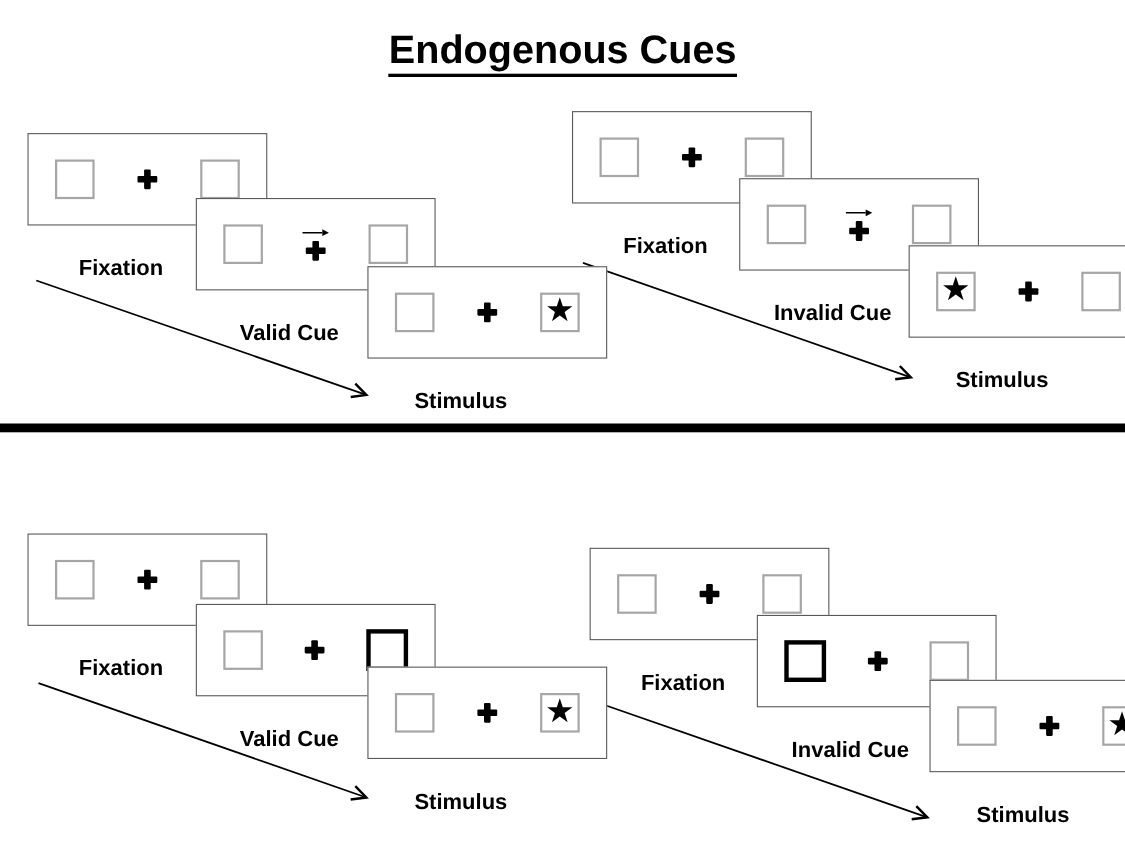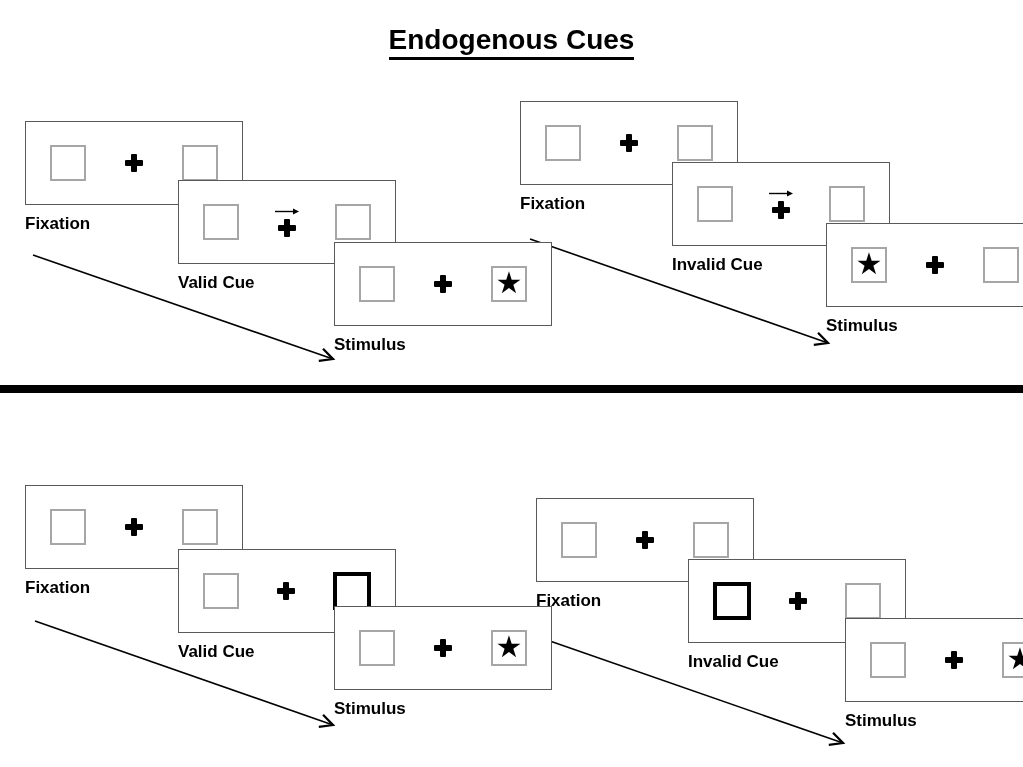--- a/index.html
+++ b/index.html
@@ -2,41 +2,41 @@
 <html><head>
 <meta charset="utf-8">
 <style>
   html,body{margin:0;padding:0;background:#fff;}
   .canvas{
     position:relative;width:1023px;height:767px;background:#ffffff;overflow:hidden;
     font-family:"Liberation Sans", sans-serif;color:#000;
   }
   .title{
     position:absolute;left:0;width:1023px;text-align:center;
-    font-size:28px;font-weight:bold;
+    font-size:36px;font-weight:bold;
   }
   .title span{display:inline-block;border-bottom:3px solid #000;padding-bottom:1px;}
   .divider{position:absolute;left:0;top:385px;width:1023px;height:8px;background:#000;}
   .step{position:absolute;width:170px;}
   .panel{
     position:relative;width:168px;height:82px;background:#fff;border:1px solid #595959;
     display:flex;align-items:center;justify-content:space-between;padding:0 24px;
     box-sizing:content-box;
   }
   .sq{
     width:32px;height:32px;border:2px solid #a6a6a6;background:#fff;
     display:flex;align-items:center;justify-content:center;flex:0 0 auto;
   }
   .sq.cued{width:30px;height:30px;border:4px solid #000;}
   .center{display:flex;flex-direction:column;align-items:center;justify-content:center;gap:3px;}
   .cross{position:relative;width:18px;height:18px;flex:0 0 auto;}
   .cross::before{content:"";position:absolute;left:0;top:6px;width:18px;height:6px;background:#000;border-radius:1px;}
   .cross::after{content:"";position:absolute;left:6px;top:0;width:6px;height:18px;background:#000;border-radius:1px;}
   .star{font-size:30px;line-height:30px;color:#000;transform:translateY(-1px);}
-  .lbl{margin-top:9px;text-align:left;font-size:17px;font-weight:bold;}
+  .lbl{margin-top:28px;text-align:center;font-size:20px;font-weight:bold;}
   .time-arrow{position:absolute;}
   .cue-arrow{display:block;}
   .z1{z-index:3;} .z2{z-index:4;} .z3{z-index:5;}
 </style>
 </head>
 <body>
 
 <div class="canvas">
 
   <div class="title" style="top:24px;">

